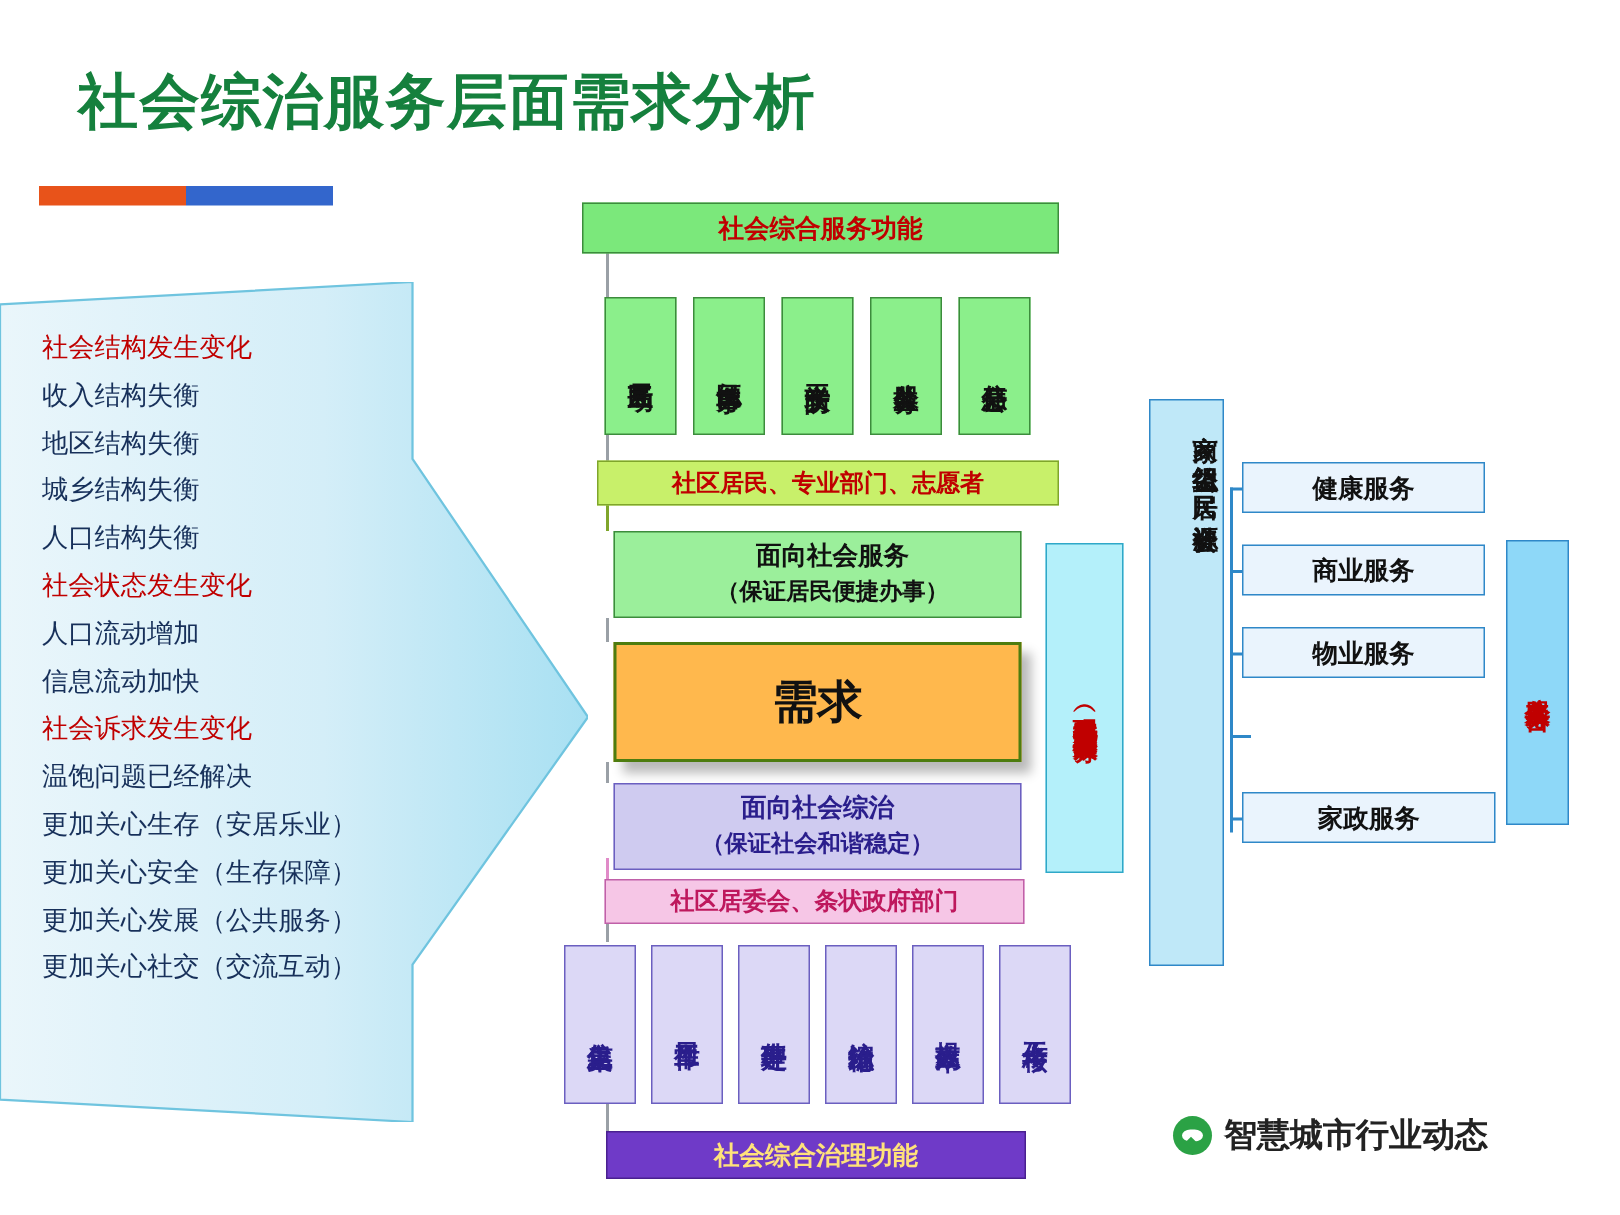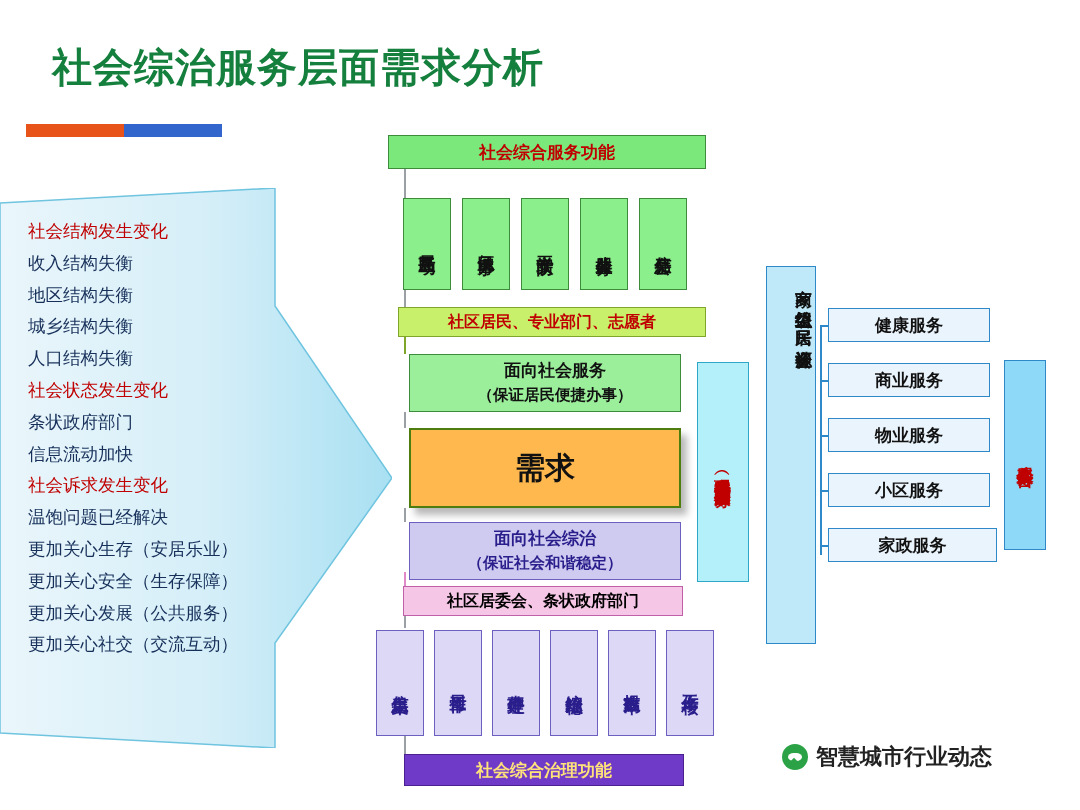--- a/index.html
+++ b/index.html
@@ -59,21 +59,21 @@
     background:#FFB84D;border:2px solid #4d7c0f;
     color:#111;font-size:30px;
     box-shadow:6px 7px 7px rgba(0,0,0,.28);
   }
   .purple-mid{
     background:#CFCBF0;border:1.5px solid #6B5FC0;
     color:#2A1E8C;font-size:17px;flex-direction:column;line-height:24px;
   }
   .pink-line{
     background:#F6C6E6;border:1.5px solid #C060A8;
-    color:#000000;font-size:16px;font-family:Liberation Serif, serif;
+    color:#be185d;font-size:16px;font-family:Liberation Serif, serif;
   }
   .purple-hdr{
     background:#6F3AC8;border:1.5px solid #4A2090;
     color:#FFE27A;font-size:17px;
   }
   .purple-small{
     background:#DCD8F6;border:1.5px solid #6B5FC0;
     color:#2A1E8C;font-size:17px;
   }
   .vert{
@@ -146,21 +146,21 @@
       </defs>
       <polygon points="0,15 275,0 275,118 392,290 275,455 275,560 0,545" fill="url(#arrowGrad)" stroke="#6FC4DF" stroke-width="1.5"></polygon>
     </svg>
     <div class="arrow-text">
       <div><span class="hl">社会结构发生变化</span></div>
       <div><span>收入结构失衡</span></div>
       <div><span>地区结构失衡</span></div>
       <div><span>城乡结构失衡</span></div>
       <div><span>人口结构失衡</span></div>
       <div><span class="hl">社会状态发生变化</span></div>
-      <div><span>条状政府部门</span></div>
+      <div><span>人口流动增加</span></div>
       <div><span>信息流动加快</span></div>
       <div><span class="hl">社会诉求发生变化</span></div>
       <div><span>温饱问题已经解决</span></div>
       <div><span>更加关心生存（安居乐业）</span></div>
       <div><span>更加关心安全（生存保障）</span></div>
       <div><span>更加关心发展（公共服务）</span></div>
       <div><span>更加关心社交（交流互动）</span></div>
     </div>
   </div>
 
@@ -222,21 +222,20 @@
   <div class="conn conn-v conn-blue" style="left:820px;top:325px;height:230px;"></div>
   <div class="conn conn-h conn-blue" style="left:820px;top:325px;width:14px;"></div>
   <div class="conn conn-h conn-blue" style="left:820px;top:380px;width:14px;"></div>
   <div class="conn conn-h conn-blue" style="left:820px;top:435px;width:14px;"></div>
   <div class="conn conn-h conn-blue" style="left:820px;top:490px;width:14px;"></div>
   <div class="conn conn-h conn-blue" style="left:820px;top:545px;width:14px;"></div>
 
   <div class="box blue-item" style="left:828px;top:308px;width:162px;height:34px;">健康服务</div>
   <div class="box blue-item" style="left:828px;top:363px;width:162px;height:34px;">商业服务</div>
   <div class="box blue-item" style="left:828px;top:418px;width:162px;height:34px;">物业服务</div>
-  <div class="box blue-item" style="left:828px;top:473px;width:162px;height:34px;">小区服务</div>
   <div class="box blue-item" style="left:828px;top:528px;width:169px;height:34px;">家政服务</div>
 
   <div class="box blue-vert vert" style="left:1004px;top:360px;width:42px;height:190px;">公众服务平台</div>
 
   <div class="wm">
     <div class="wm-logo"></div>
     <div class="wm-text">智慧城市行业动态</div>
   </div>
 
 </div>

